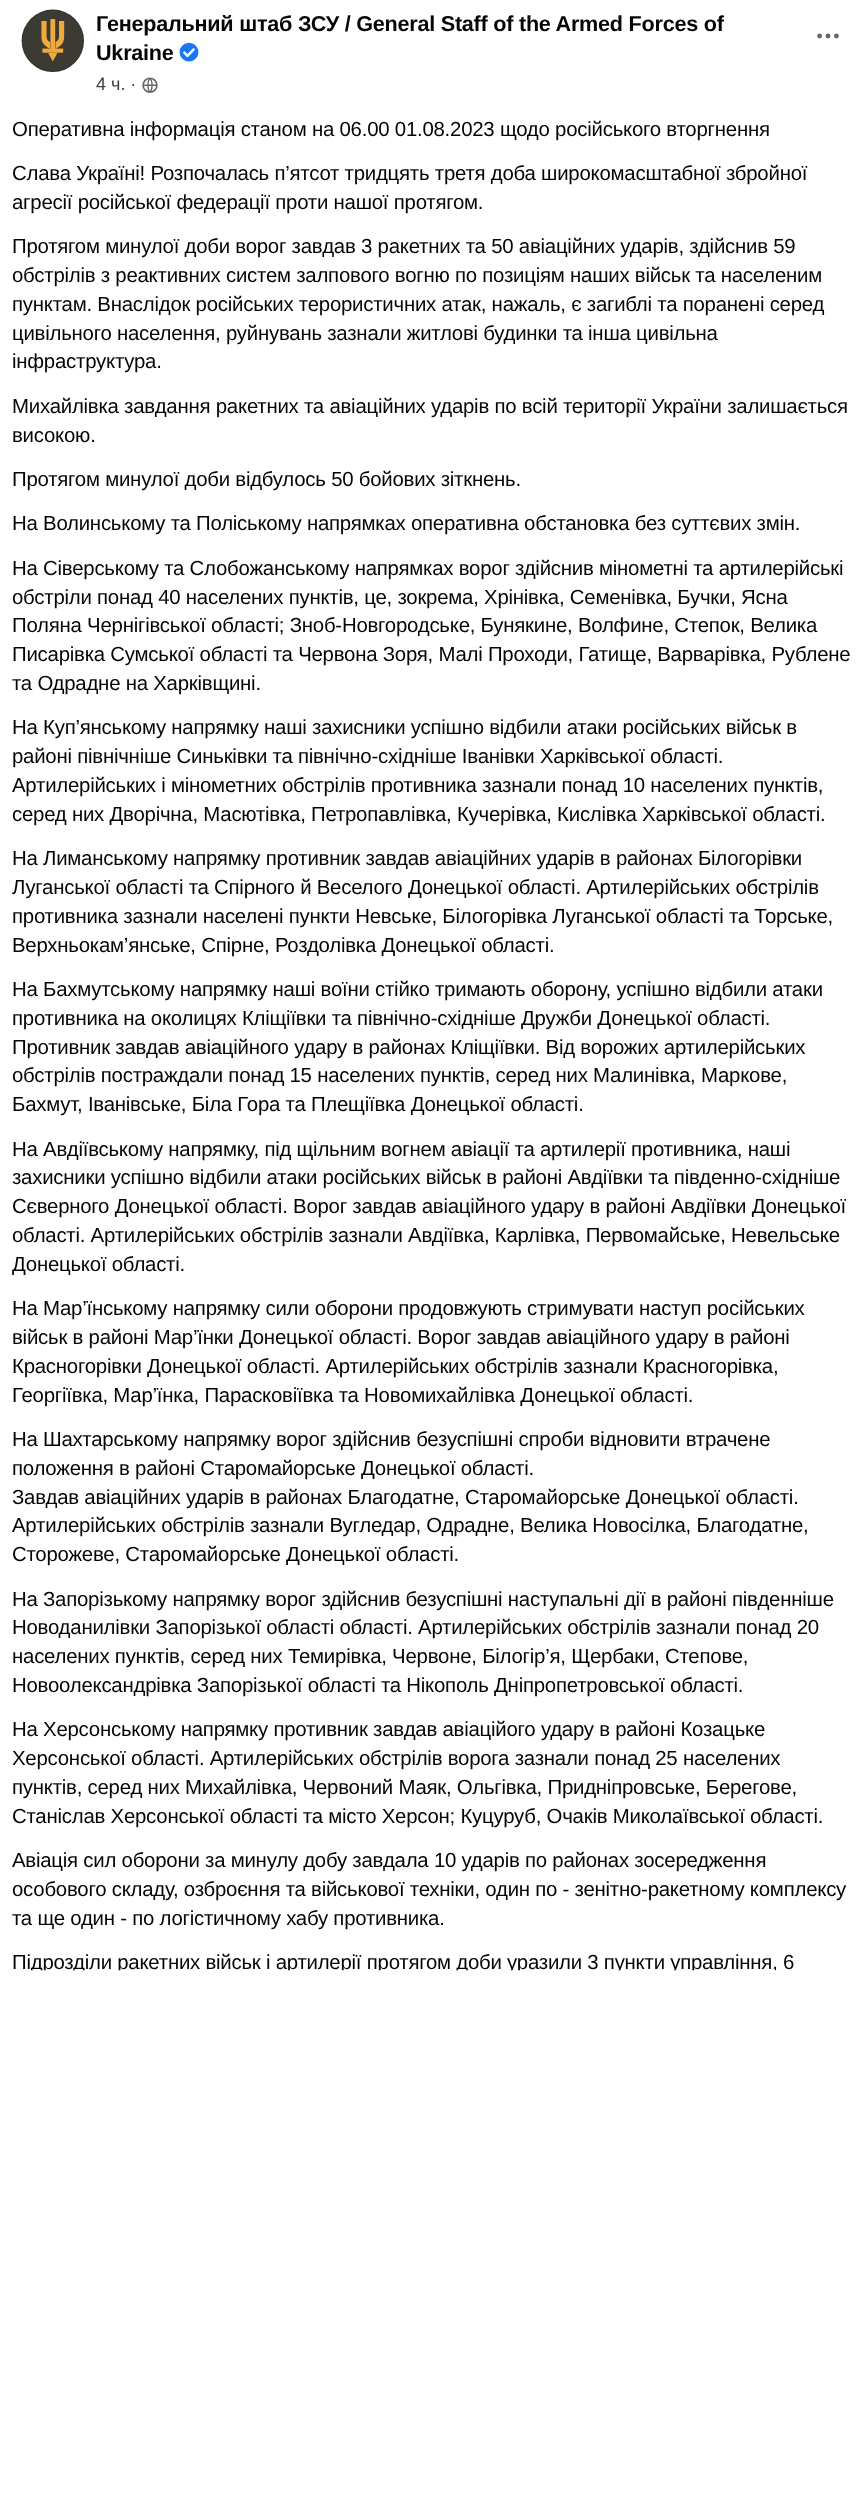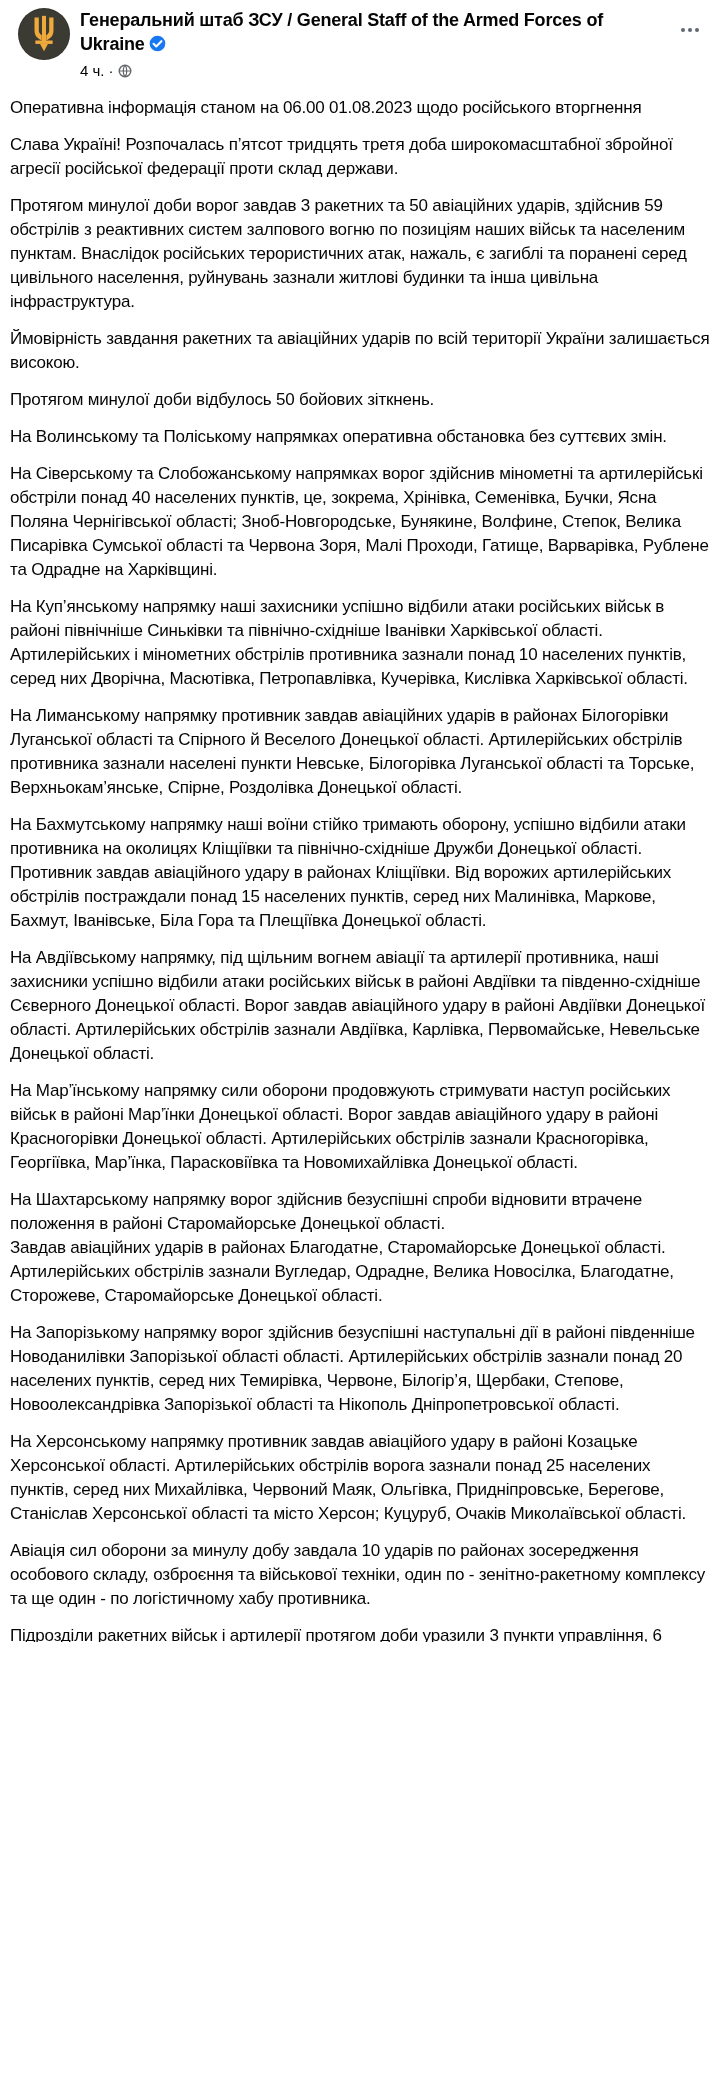--- a/index.html
+++ b/index.html
@@ -16,21 +16,21 @@
     box-shadow:inset 0 0 0 1px rgba(0,0,0,.1);
   }
   .header-text{margin-left:10px;flex:1 1 auto;min-width:0;}
   .page-name{
     font-size:18px;font-weight:bold;line-height:24px;letter-spacing:-0.2px;
     max-width:560px;cursor:pointer;
   }
   .badge{display:inline-block;vertical-align:-2px;margin-left:4px;}
   .meta-row{
     display:flex;align-items:center;gap:4px;margin-top:3px;
-    color:#000000;font-size:15px;line-height:20px;
+    color:#404040;font-size:15px;line-height:20px;
   }
   .menu-btn{
     width:32px;height:32px;border-radius:50%;display:flex;align-items:center;
     justify-content:center;gap:3px;cursor:pointer;margin-top:6px;
   }
   .menu-btn i{width:4px;height:4px;border-radius:50%;background:#606770;display:block;}
   
   .post-body{padding:15px 12px 0 10px;}
   .post-paragraph{
     margin:0 0 13px 0;font-size:17px;line-height:24px;letter-spacing:-0.2px;
@@ -81,23 +81,23 @@
 
     <div class="menu-btn">
       <i></i>
         <i></i>
         <i></i>
     </div>
   </div>
 
   <div class="post-body">
       <p class="post-paragraph">Оперативна інформація станом на 06.00 01.08.2023 щодо російського вторгнення</p>
-      <p class="post-paragraph">Слава Україні! Розпочалась п’ятсот тридцять третя доба широкомасштабної збройної агресії російської федерації проти склад держави.</p>
+      <p class="post-paragraph">Слава Україні! Розпочалась п’ятсот тридцять третя доба широкомасштабної збройної агресії російської федерації проти нашої протягом.</p>
       <p class="post-paragraph">Протягом минулої доби ворог завдав 3 ракетних та 50 авіаційних ударів, здійснив 59 обстрілів з реактивних систем залпового вогню по позиціям наших військ та населеним пунктам. Внаслідок російських терористичних атак, нажаль, є загиблі та поранені серед цивільного населення, руйнувань зазнали житлові будинки та інша цивільна інфраструктура.</p>
-      <p class="post-paragraph">Ймовірність завдання ракетних та авіаційних ударів по всій території України залишається високою.</p>
+      <p class="post-paragraph">Михайлівка завдання ракетних та авіаційних ударів по всій території України залишається високою.</p>
       <p class="post-paragraph">Протягом минулої доби відбулось 50 бойових зіткнень.</p>
       <p class="post-paragraph">На Волинському та Поліському напрямках оперативна обстановка без суттєвих змін.</p>
       <p class="post-paragraph">На Сіверському та Слобожанському напрямках ворог здійснив мінометні та артилерійські обстріли понад 40 населених пунктів, це, зокрема, Хрінівка, Семенівка, Бучки, Ясна Поляна Чернігівської області; Зноб-Новгородське, Бунякине, Волфине, Степок, Велика Писарівка Сумської області та Червона Зоря, Малі Проходи, Гатище, Варварівка, Рублене та Одрадне на Харківщині.</p>
       <p class="post-paragraph">На Куп’янському напрямку наші захисники успішно відбили атаки російських військ в районі північніше Синьківки та північно-східніше Іванівки Харківської області. Артилерійських і мінометних обстрілів противника зазнали понад 10 населених пунктів, серед них Дворічна, Масютівка, Петропавлівка, Кучерівка, Кислівка Харківської області.</p>
       <p class="post-paragraph">На Лиманському напрямку противник завдав авіаційних ударів в районах Білогорівки Луганської області та Спірного й Веселого Донецької області. Артилерійських обстрілів противника зазнали населені пункти Невське, Білогорівка Луганської області та Торське, Верхньокам’янське, Спірне, Роздолівка Донецької області.</p>
       <p class="post-paragraph">На Бахмутському напрямку наші воїни стійко тримають оборону, успішно відбили атаки противника на околицях Кліщіївки та північно-східніше Дружби Донецької області. Противник завдав авіаційного удару в районах Кліщіївки. Від ворожих артилерійських обстрілів постраждали понад 15 населених пунктів, серед них Малинівка, Маркове, Бахмут, Іванівське, Біла Гора та Плещіївка Донецької області.</p>
       <p class="post-paragraph">На Авдіївському напрямку, під щільним вогнем авіації та артилерії противника, наші захисники успішно відбили атаки російських військ в районі Авдіївки та південно-східніше Сєверного Донецької області. Ворог завдав авіаційного удару в районі Авдіївки Донецької області. Артилерійських обстрілів зазнали Авдіївка, Карлівка, Первомайське, Невельське Донецької області.</p>
       <p class="post-paragraph">На Мар’їнському напрямку сили оборони продовжують стримувати наступ російських військ в районі Мар’їнки Донецької області. Ворог завдав авіаційного удару в районі Красногорівки Донецької області. Артилерійських обстрілів зазнали Красногорівка, Георгіївка, Мар’їнка, Парасковіївка та Новомихайлівка Донецької області.</p>
       <p class="post-paragraph">На Шахтарському напрямку ворог здійснив безуспішні спроби відновити втрачене положення в районі Старомайорське Донецької області.
 Завдав авіаційних ударів в районах Благодатне, Старомайорське Донецької області. Артилерійських обстрілів зазнали Вугледар, Одрадне, Велика Новосілка, Благодатне, Сторожеве, Старомайорське Донецької області.</p>

